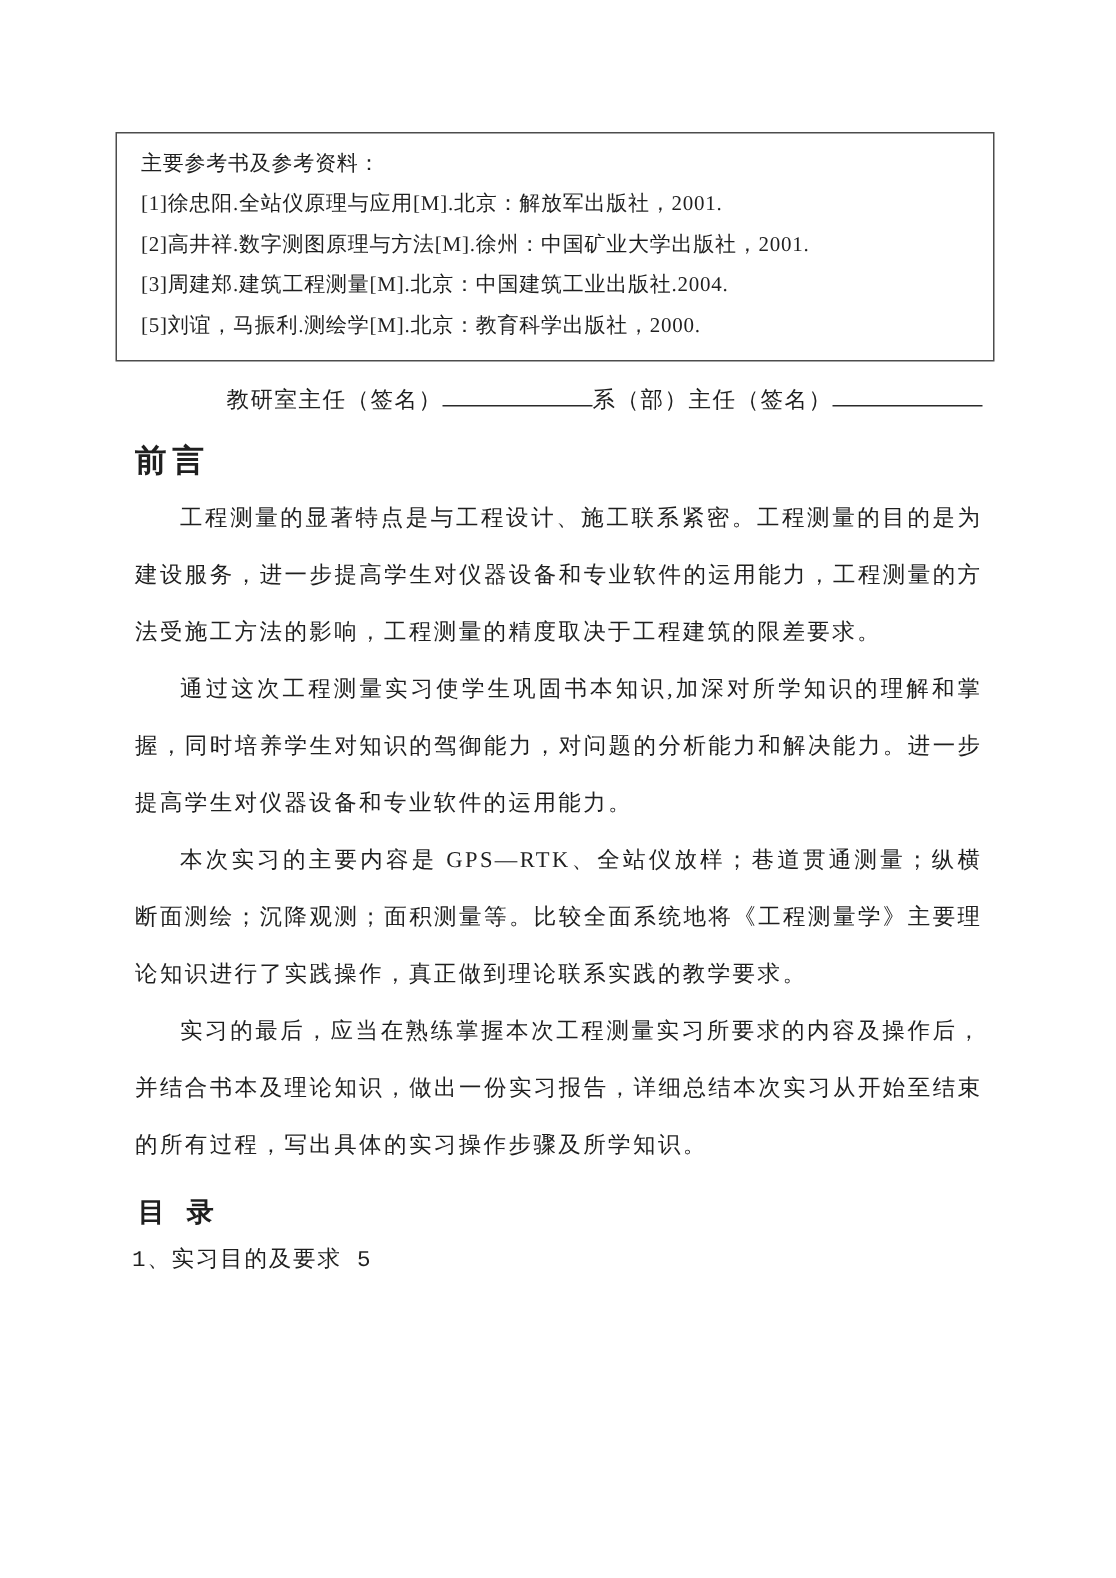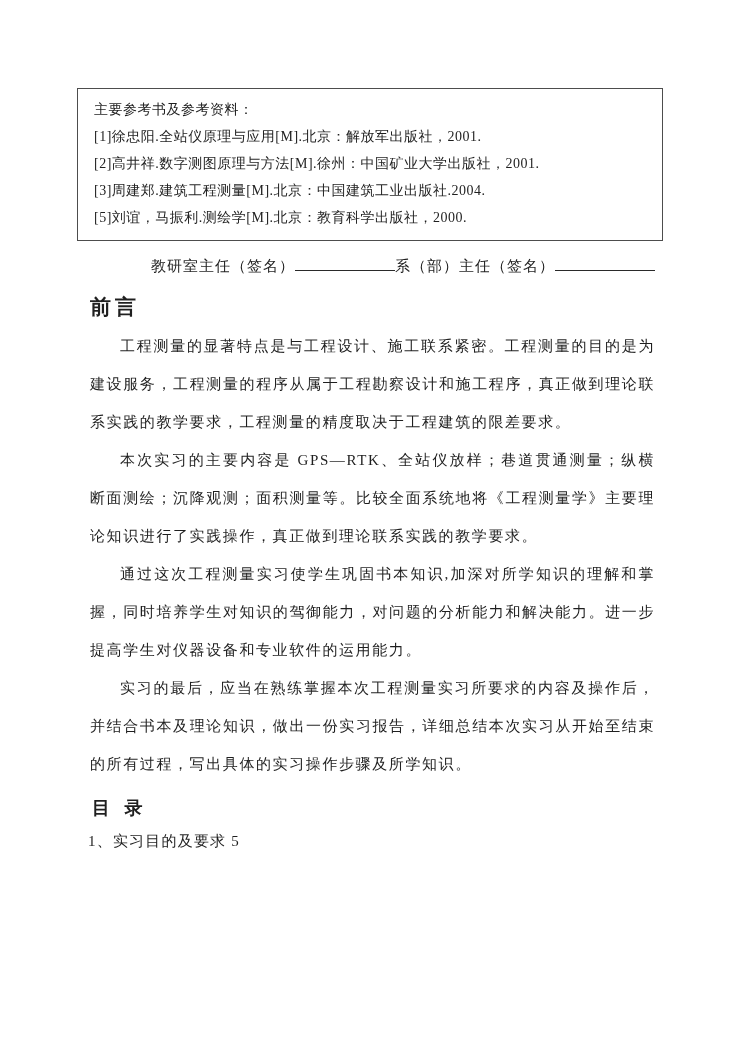--- a/index.html
+++ b/index.html
@@ -76,21 +76,21 @@
     line-height: 26px;
     font-weight: bold;
     letter-spacing: 5px;
   }
   .toc-item {
     font-size: 15px;
     line-height: 40px;
     letter-spacing: 1.2px;
     white-space: nowrap;
   }
-  .toc-item.l1 { margin-left: -2px; }
+  .toc-item.l1 { margin-left: -2px; font-family: Liberation Mono, monospace; }
   .toc-item.l2 { margin-left: 42px; text-align: center; }
 </style>
 </head>
 <body>
 
 <div class="page">
 
   <div class="ref-box">
     <div class="ref-line">主要参考书及参考资料：</div>
     <div class="ref-line">[1]徐忠阳.全站仪原理与应用[M].北京：解放军出版社，2001.</div>
@@ -98,23 +98,23 @@
     <div class="ref-line">[3]周建郑.建筑工程测量[M].北京：中国建筑工业出版社.2004.</div>
     <div class="ref-line">[5]刘谊，马振利.测绘学[M].北京：教育科学出版社，2000.</div>
   </div>
 
   <div class="sig-row">
     <span>教研室主任（签名）</span><span class="sig-blank"></span><span>系（部）主任（签名）</span><span class="sig-blank"></span>
   </div>
 
   <h1 class="preface-heading">前言</h1>
 
-  <p class="body-para first">工程测量的显著特点是与工程设计、施工联系紧密。工程测量的目的是为建设服务，工程测量的程序从属于工程勘察设计和施工程序，真正做到理论联系实践的教学要求，工程测量的精度取决于工程建筑的限差要求。</p>
+  <p class="body-para first">工程测量的显著特点是与工程设计、施工联系紧密。工程测量的目的是为建设服务，进一步提高学生对仪器设备和专业软件的运用能力，工程测量的方法受施工方法的影响，工程测量的精度取决于工程建筑的限差要求。</p>
+  <p class="body-para">通过这次工程测量实习使学生巩固书本知识,加深对所学知识的理解和掌握，同时培养学生对知识的驾御能力，对问题的分析能力和解决能力。进一步提高学生对仪器设备和专业软件的运用能力。</p>
   <p class="body-para">本次实习的主要内容是 GPS—RTK、全站仪放样；巷道贯通测量；纵横断面测绘；沉降观测；面积测量等。比较全面系统地将《工程测量学》主要理论知识进行了实践操作，真正做到理论联系实践的教学要求。</p>
-  <p class="body-para">通过这次工程测量实习使学生巩固书本知识,加深对所学知识的理解和掌握，同时培养学生对知识的驾御能力，对问题的分析能力和解决能力。进一步提高学生对仪器设备和专业软件的运用能力。</p>
   <p class="body-para">实习的最后，应当在熟练掌握本次工程测量实习所要求的内容及操作后，并结合书本及理论知识，做出一份实习报告，详细总结本次实习从开始至结束的所有过程，写出具体的实习操作步骤及所学知识。</p>
 
   <h2 class="toc-heading">目 录</h2>
 
   <div class="toc-item l1">1、实习目的及要求 5</div>
   <div class="toc-item l2">1.1 实习目的 5</div>
   <div class="toc-item l2">1.2 实习要求 7</div>
 
 </div>
 

